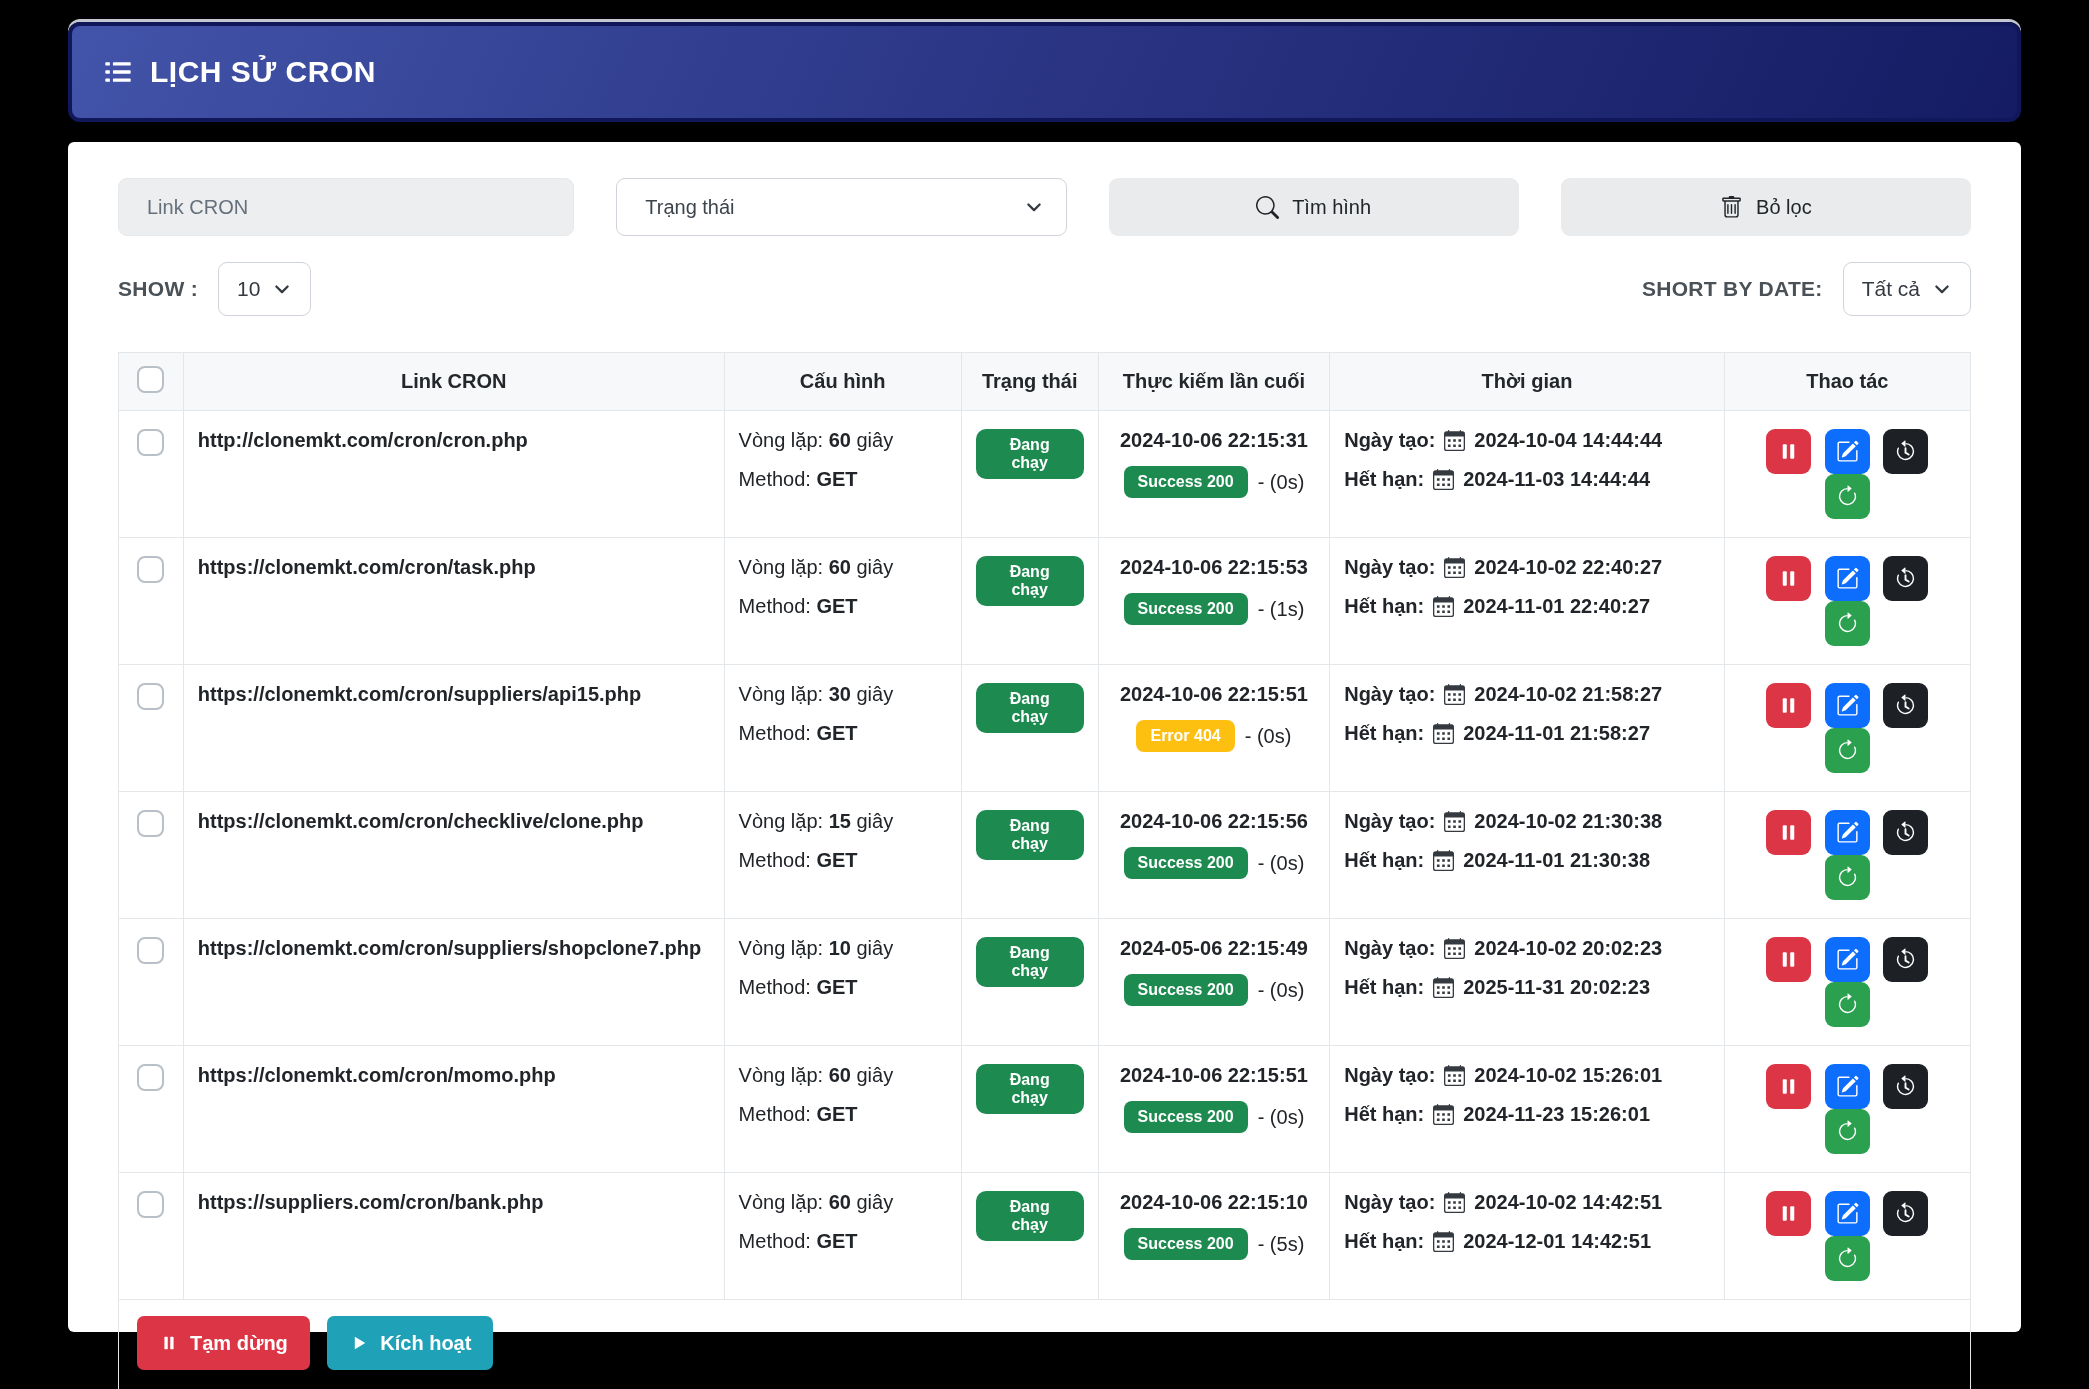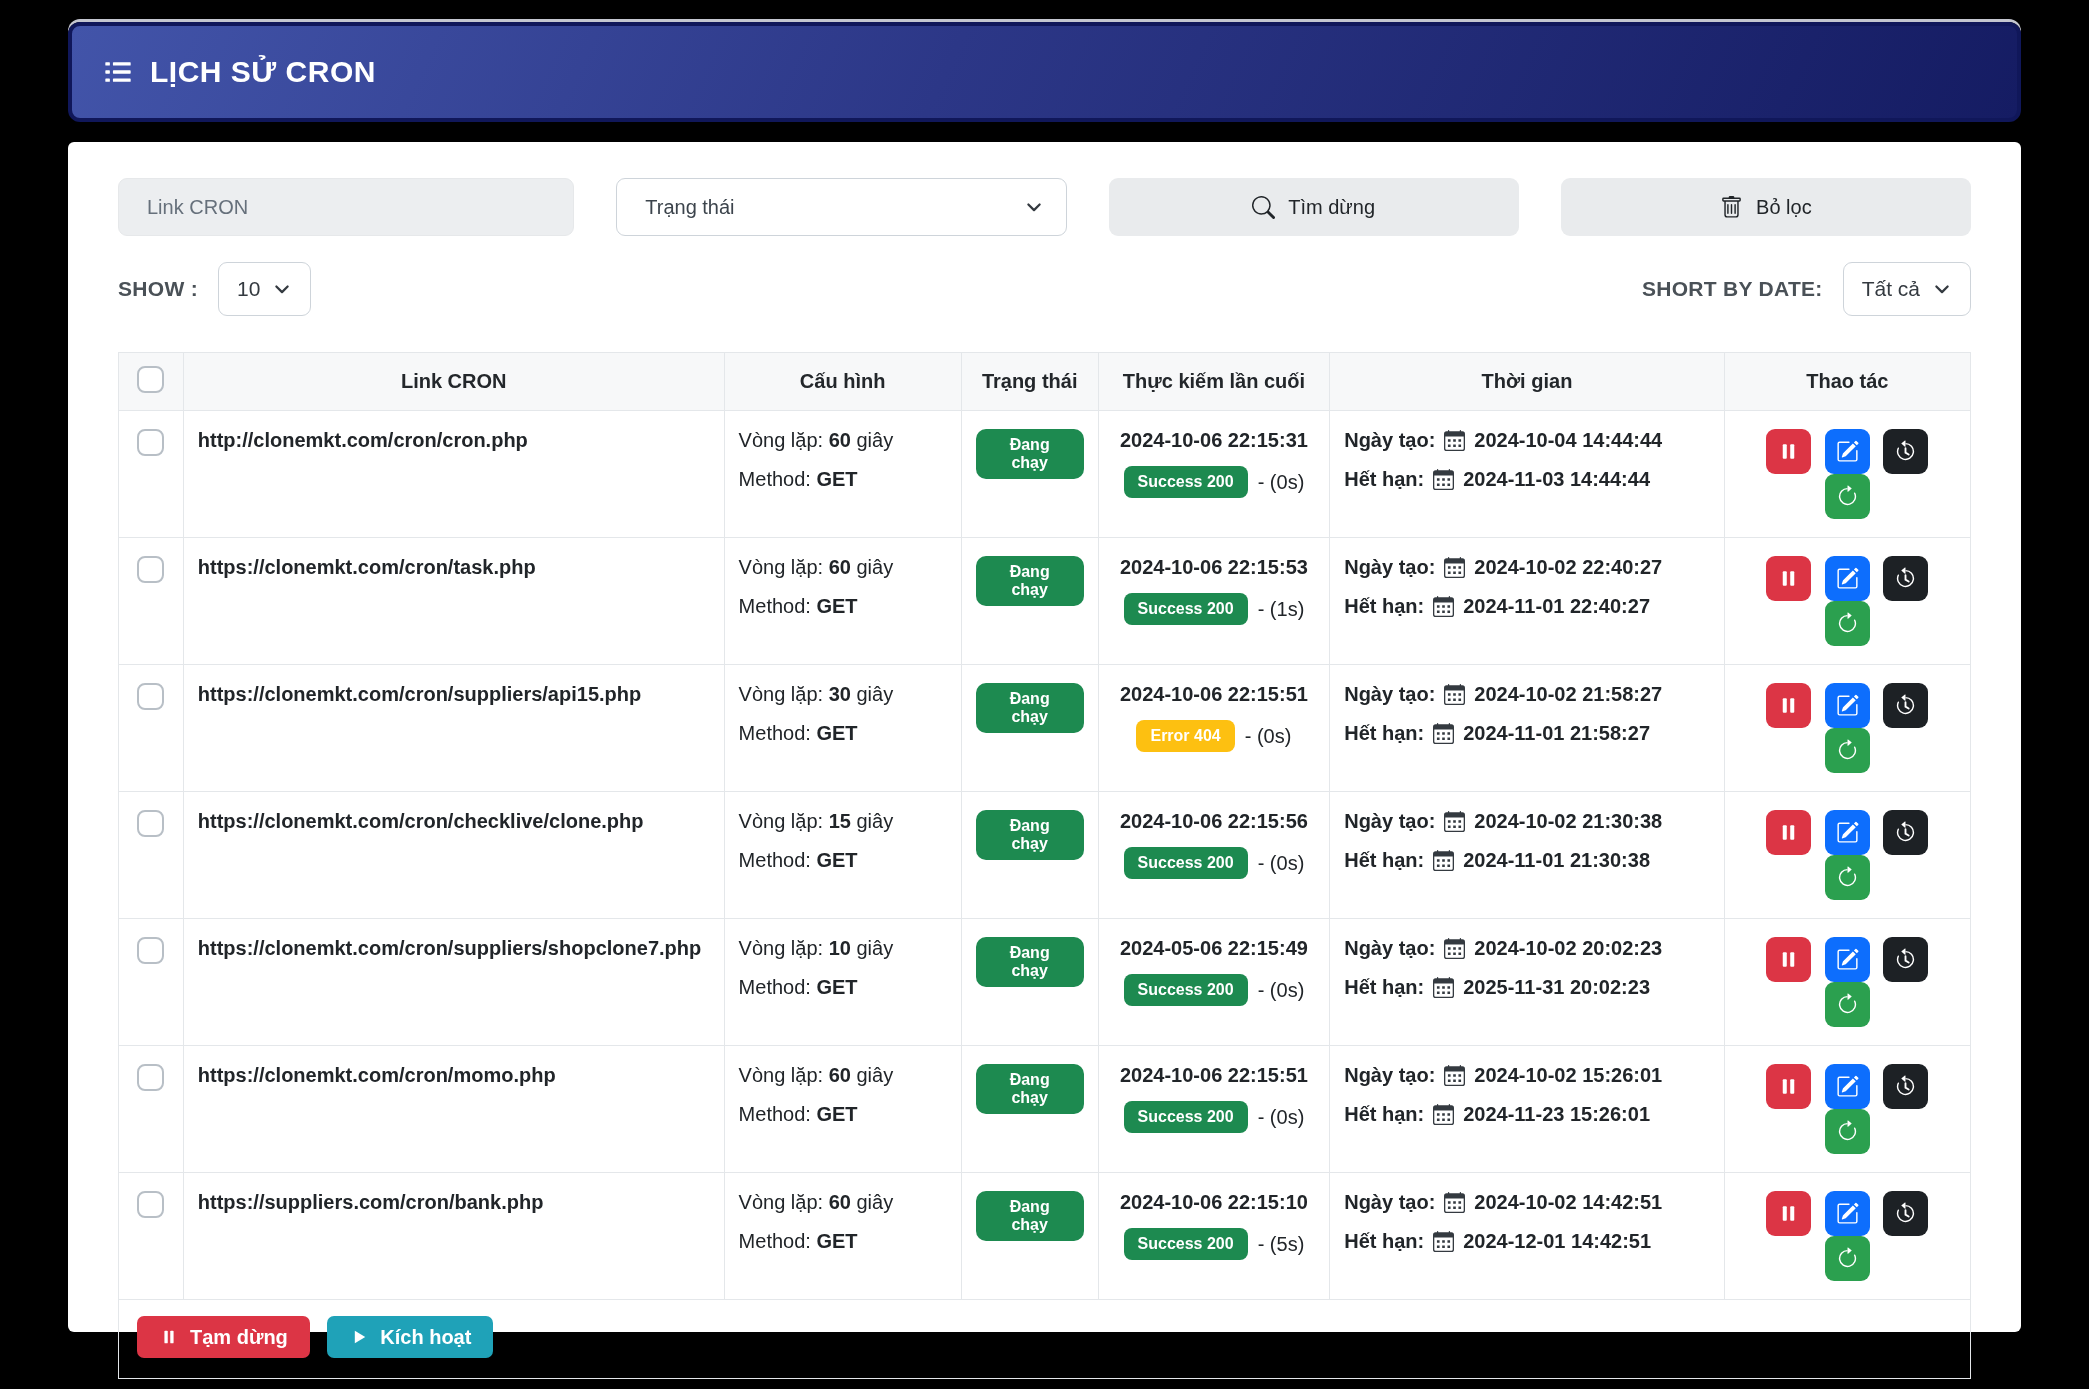--- a/index.html
+++ b/index.html
@@ -66,21 +66,21 @@
   td.cell-time{padding-left:36px;}
   .time-line{display:flex;align-items:center;gap:9px;font-weight:700;margin-bottom:16px;white-space:nowrap;}
   .time-line svg{width:21px;height:21px;flex:none;}
   td.cell-actions{text-align:center;}
   .action-btn{width:45px;height:45px;border:none;border-radius:9px;margin:0 4px;cursor:pointer;
     display:inline-flex;align-items:center;justify-content:center;vertical-align:top;}
   .action-btn svg{width:23px;height:23px;}
   .ab-red{background:#dc3545;}.ab-blue{background:#0d6efd;}.ab-dark{background:#1d2125;}.ab-green{background:#2ba04f;}
 
   tfoot td{padding:16px 0 20px 18px;}
-  .bulk-btn{height:42px;border:none;border-radius:7px;color:#fff;font-weight:700;font-size:20px;
+  .bulk-btn{height:54px;border:none;border-radius:7px;color:#fff;font-weight:700;font-size:20px;
     display:inline-flex;align-items:center;gap:11px;padding:0 22px;margin-right:13px;cursor:pointer;}
   .bulk-btn svg{width:20px;height:20px;}
   .bulk-pause{background:#dc3545;}
   .bulk-activate{background:#1fa2b8;}
 </style>
 </head>
 <body>
 
 <div class="page">
 
@@ -113,21 +113,21 @@
               <path d="M3.5 6l4.5 4.5L12.5 6"></path>
             </svg>
         </span>
       </div>
       <button class="field btn-gray">
         <span style="display:inline-flex;">
           <svg viewBox="0 0 16 16" fill="#212529">
               <path d="M11.742 10.344a6.5 6.5 0 1 0-1.397 1.398h-.001c.03.04.062.078.098.115l3.85 3.85a1 1 0 0 0 1.415-1.414l-3.85-3.85a1.007 1.007 0 0 0-.115-.1zM12 6.5a5.5 5.5 0 1 1-11 0 5.5 5.5 0 0 1 11 0z"></path>
             </svg>
         </span>
-        <span>Tìm dừng</span>
+        <span>Tìm hình</span>
       </button>
       <button class="field btn-gray">
         <span style="display:inline-flex;">
           <svg viewBox="0 0 16 16" fill="#212529">
               <path d="M5.5 5.5A.5.5 0 0 1 6 6v6a.5.5 0 0 1-1 0V6a.5.5 0 0 1 .5-.5zm2.5 0a.5.5 0 0 1 .5.5v6a.5.5 0 0 1-1 0V6a.5.5 0 0 1 .5-.5zm3 .5a.5.5 0 0 0-1 0v6a.5.5 0 0 0 1 0V6z"></path>
               <path fill-rule="evenodd" d="M14.5 3a1 1 0 0 1-1 1H13v9a2 2 0 0 1-2 2H5a2 2 0 0 1-2-2V4h-.5a1 1 0 0 1-1-1V2a1 1 0 0 1 1-1H6a1 1 0 0 1 1-1h2a1 1 0 0 1 1 1h3.5a1 1 0 0 1 1 1v1zM4.118 4 4 4.059V13a1 1 0 0 0 1 1h6a1 1 0 0 0 1-1V4.059L11.882 4H4.118zM2.5 3V2h11v1h-11z"></path>
             </svg>
         </span>
         <span>Bỏ lọc</span>
       </button>

